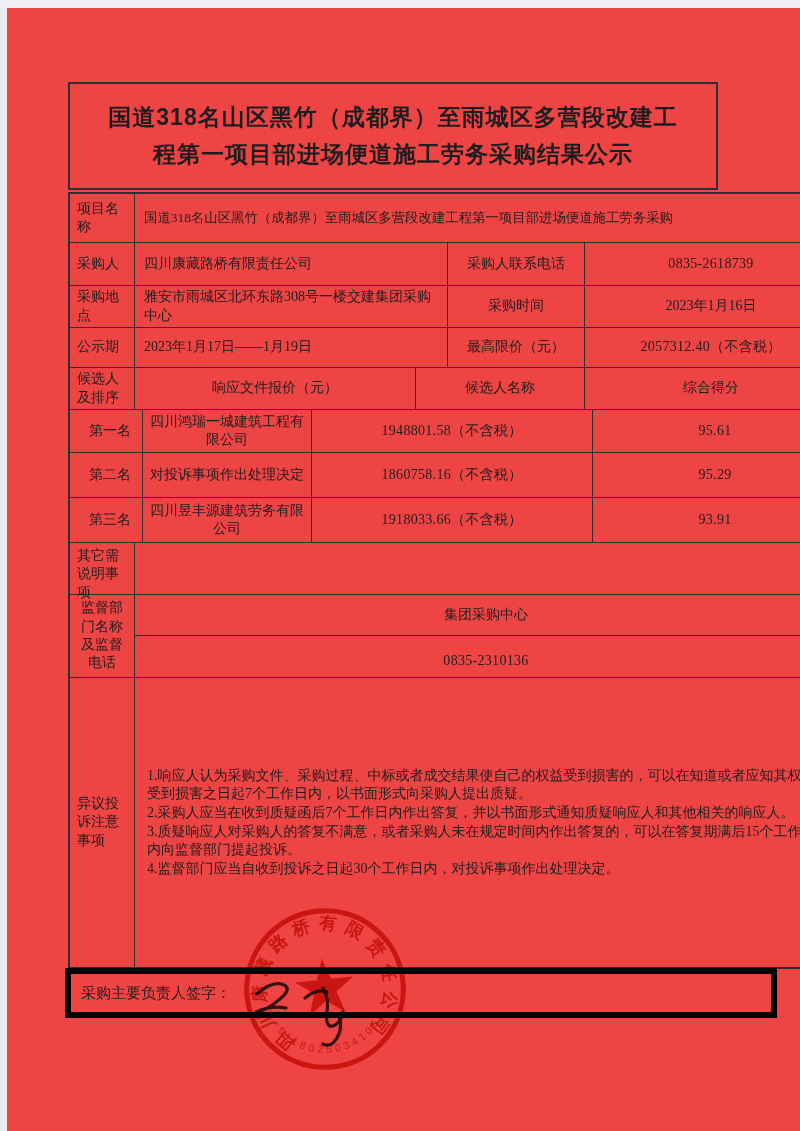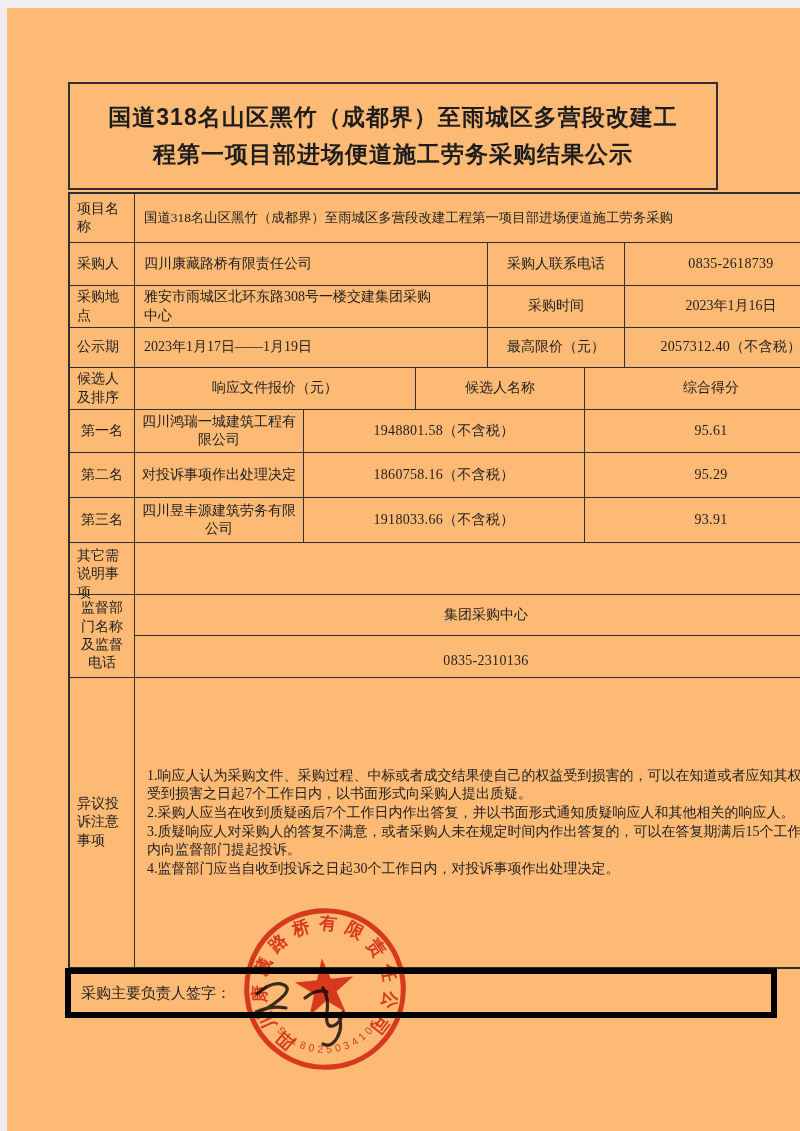--- a/index.html
+++ b/index.html
@@ -1,19 +1,19 @@
 <!DOCTYPE html>
 <html><head>
 <meta charset="utf-8">
 <style>
   * { margin:0; padding:0; box-sizing:border-box; }
   html,body { background:#ffffff; }
   .page {
     position:relative; width:800px; height:1131px; margin:0 auto;
-    background:#fdba74; overflow:hidden;
+    background:#ef4444; overflow:hidden;
     font-family:"Liberation Serif","DejaVu Serif",serif;
     color:#1d1d1f;
   }
   .scan-edge-left { position:absolute; left:0; top:0; width:7px; height:1131px; background:#edebf0; }
   .scan-edge-top  { position:absolute; left:0; top:0; width:800px; height:8px; background:#f1eff4; }
 
   .title-box {
     position:absolute; left:68px; top:82px; width:650px; height:108px;
     border:2.5px solid #2f2f33;
     display:flex; align-items:center; justify-content:center;
@@ -28,25 +28,25 @@
   }
   .tr { display:flex; border-top:1.5px solid #2f2f33; }
   .tr:first-child { border-top:none; }
   .td {
     border-left:1.5px solid #2f2f33;
     display:flex; align-items:center;
     font-size:14px; line-height:1.32;
   }
   .td:first-child { border-left:none; }
   .label { width:64px; padding:2px 7px; flex:none; }
-  .label.center { justify-content:center; text-align:right; padding:2px 2px; }
+  .label.center { justify-content:center; text-align:right; padding:2px 2px;margin-left:8px; }
   .c-left   { justify-content:flex-start; text-align:left; padding:3px 9px; }
   .c-center { justify-content:center; text-align:center; padding:3px 6px; }
   .w2a { width:313px; flex:none; }
-  .w3a { width:137px; flex:none;margin-left:40px; }
+  .w3a { width:137px; flex:none; }
   .w2b { width:169px; flex:none; }
   .w3b { width:281px; flex:none; }
   .wrest { flex:1; }
   .num { letter-spacing:0.3px; }
 
   .subcol { flex:1; display:flex; flex-direction:column; border-left:1.5px solid #2f2f33;gap:8px; }
   .subrow { display:flex; align-items:center; justify-content:center; font-size:14px; }
   .subrow.first { border-bottom:1.5px solid #2f2f33; }
 
   .objection-text { display:block; padding:8px 12px; }

